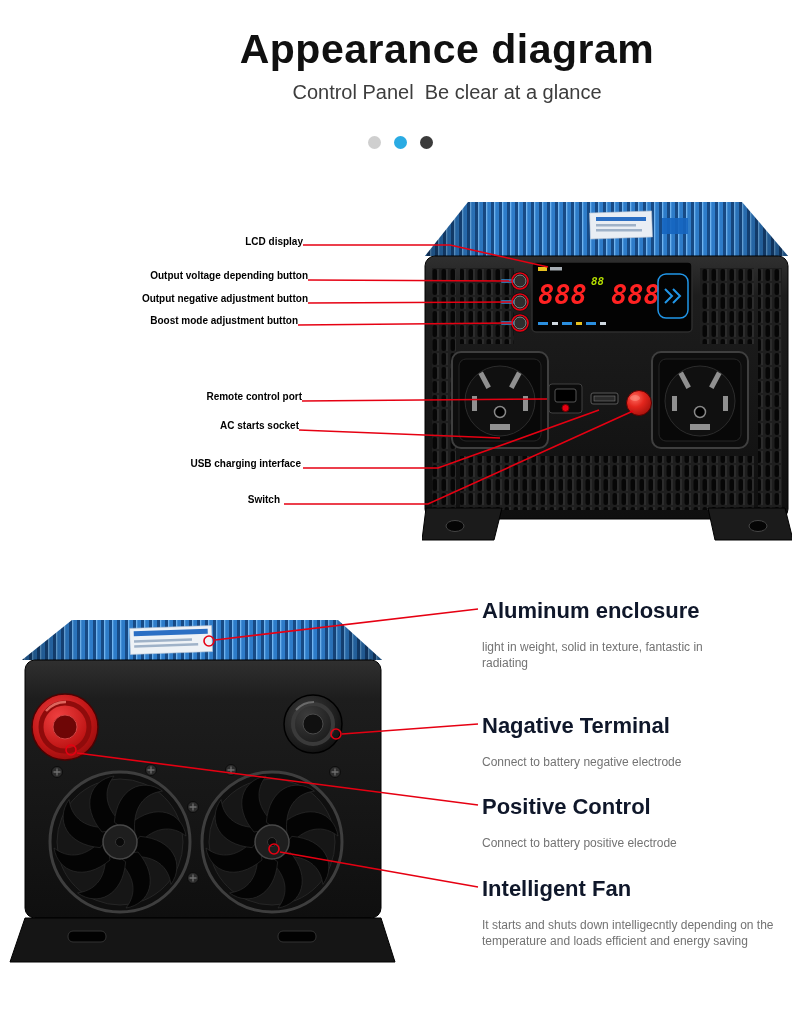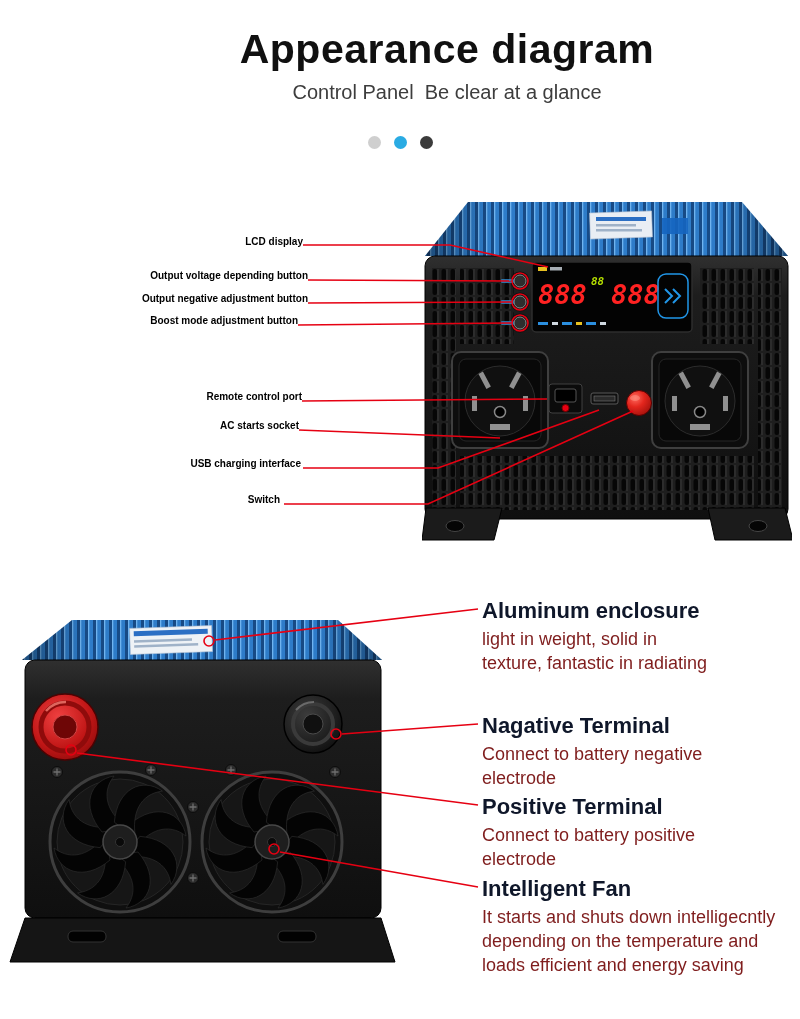--- a/index.html
+++ b/index.html
@@ -14,21 +14,21 @@
   .dot { width:13px; height:13px; border-radius:50%; background:#ccc; display:inline-block; }
 
   svg.device { position:absolute; }
   svg.overlay { position:absolute; left:0; top:0; width:800px; height:1019px; pointer-events:none; }
   .annot-group { stroke:var(--accent_red,#e60012); fill:none; stroke-width:1.6px; }
 
   .flabel { position:absolute; font-size:10px; font-weight:bold; color:#000; white-space:nowrap; }
 
   .callout { position:absolute; left:482px; }
   .callout-title { font-size:22px; font-weight:bold; color:#0f172a; }
-  .callout-desc { margin-top:4px; font-size:18px; line-height:1.32; color:#7f1d1d; }
+  .callout-desc { margin-top:16px; font-size:12px; line-height:1.32; color:#737373; }
   .lcd-digits { font-family:"DejaVu Sans Mono", monospace; font-weight:bold; font-style:italic; }
 </style>
 </head>
 <body>
 
 <div class="page">
 
   <header>
     <h1>Appearance diagram</h1>
     <div class="subtitle">Control Panel  Be clear at a glance</div>
@@ -282,21 +282,21 @@
   <div>
     <div class="callout" style="top:598px;width:240px">
       <div class="callout-title">Aluminum enclosure</div>
       <div class="callout-desc">light in weight, solid in texture, fantastic in radiating</div>
     </div>
     <div class="callout" style="top:713px;width:250px">
       <div class="callout-title">Nagative Terminal</div>
       <div class="callout-desc">Connect to battery negative electrode</div>
     </div>
     <div class="callout" style="top:794px;width:250px">
-      <div class="callout-title">Positive Terminal</div>
+      <div class="callout-title">Positive Control</div>
       <div class="callout-desc">Connect to battery positive electrode</div>
     </div>
     <div class="callout" style="top:876px;width:300px">
       <div class="callout-title">Intelligent Fan</div>
       <div class="callout-desc">It starts and shuts down intelligecntly depending on the temperature and loads efficient and energy saving</div>
     </div>
   </div>
 
 </div>
 

